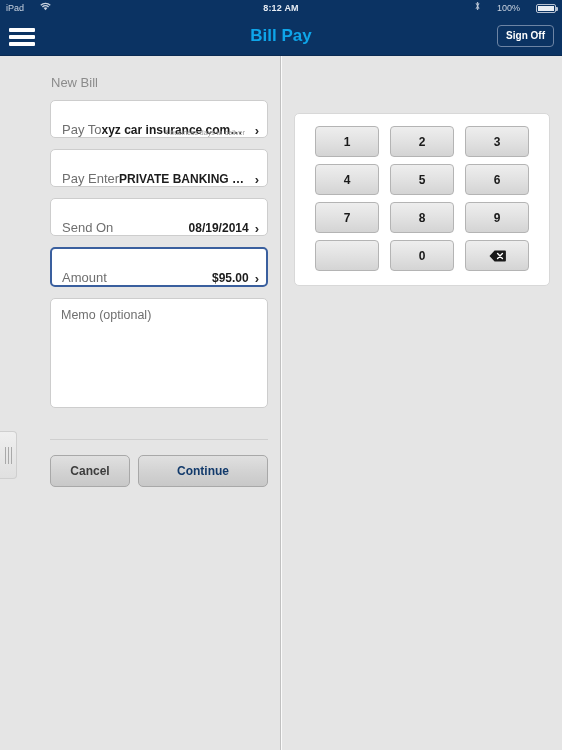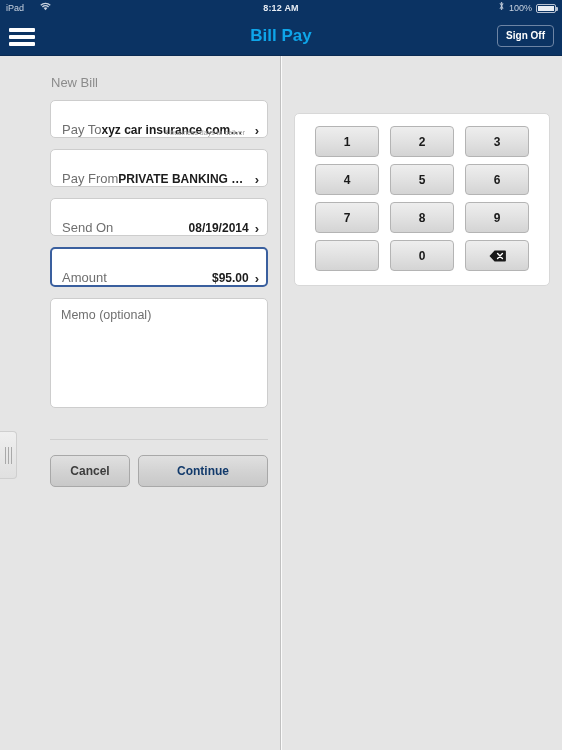--- a/index.html
+++ b/index.html
@@ -45,21 +45,21 @@
     text-align: center;
     font-weight: bold;
     color: #e8edf4;
     letter-spacing: .2px;
   }
   .sb-right {
     position: absolute;
     right: 6px; top: 0;
     display: flex;
     align-items: center;
-    gap: 4px;
+    gap: 16px;
   }
   .wifi-ico, .bt-ico { display: block; }
   .batt {
     width: 20px; height: 9px;
     border: 1px solid #b6c1d2;
     border-radius: 2px;
     position: relative;
     display: inline-block;
   }
   .batt::after {
@@ -354,21 +354,21 @@
         
         <div class="row">
           <span class="row-label">Pay To</span>
           <span class="row-value">xyz car insurance company *...</span>
           <span class="chev">›</span>
           <span class="subnote">4 business days to deliver</span>
         </div>
 
         
         <div class="row">
-          <span class="row-label">Pay From</span>
+          <span class="row-label">Pay Enter</span>
           <span class="row-value">PRIVATE BANKING NOW *0067</span>
           <span class="chev">›</span>
         </div>
 
         
         <div class="row">
           <span class="row-label">Send On</span>
           <span class="row-value">08/19/2014</span>
           <span class="chev">›</span>
         </div>

